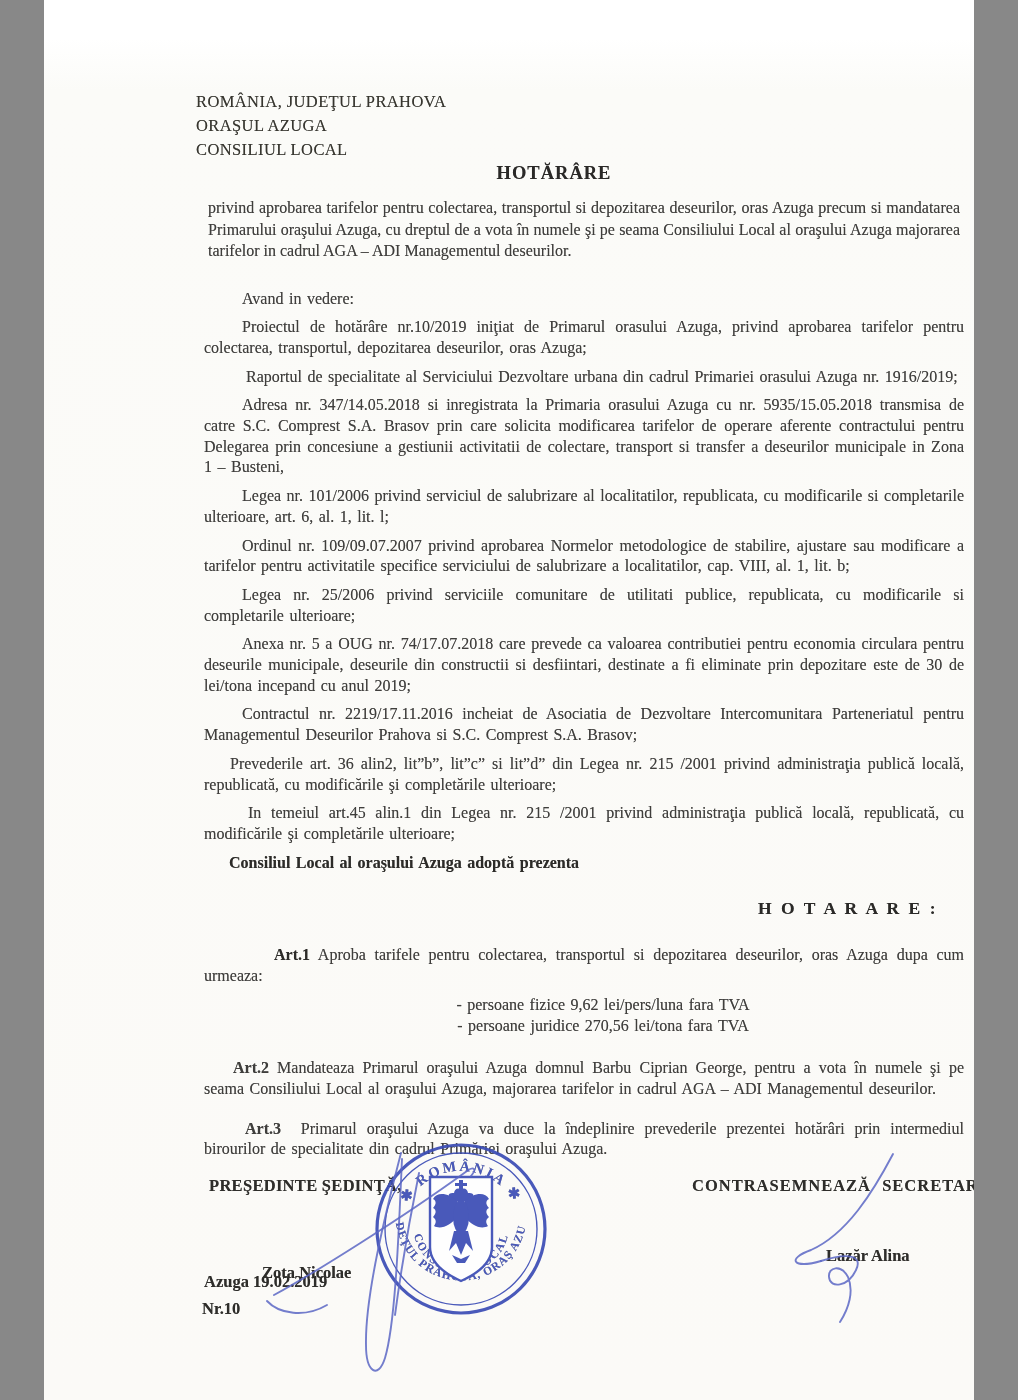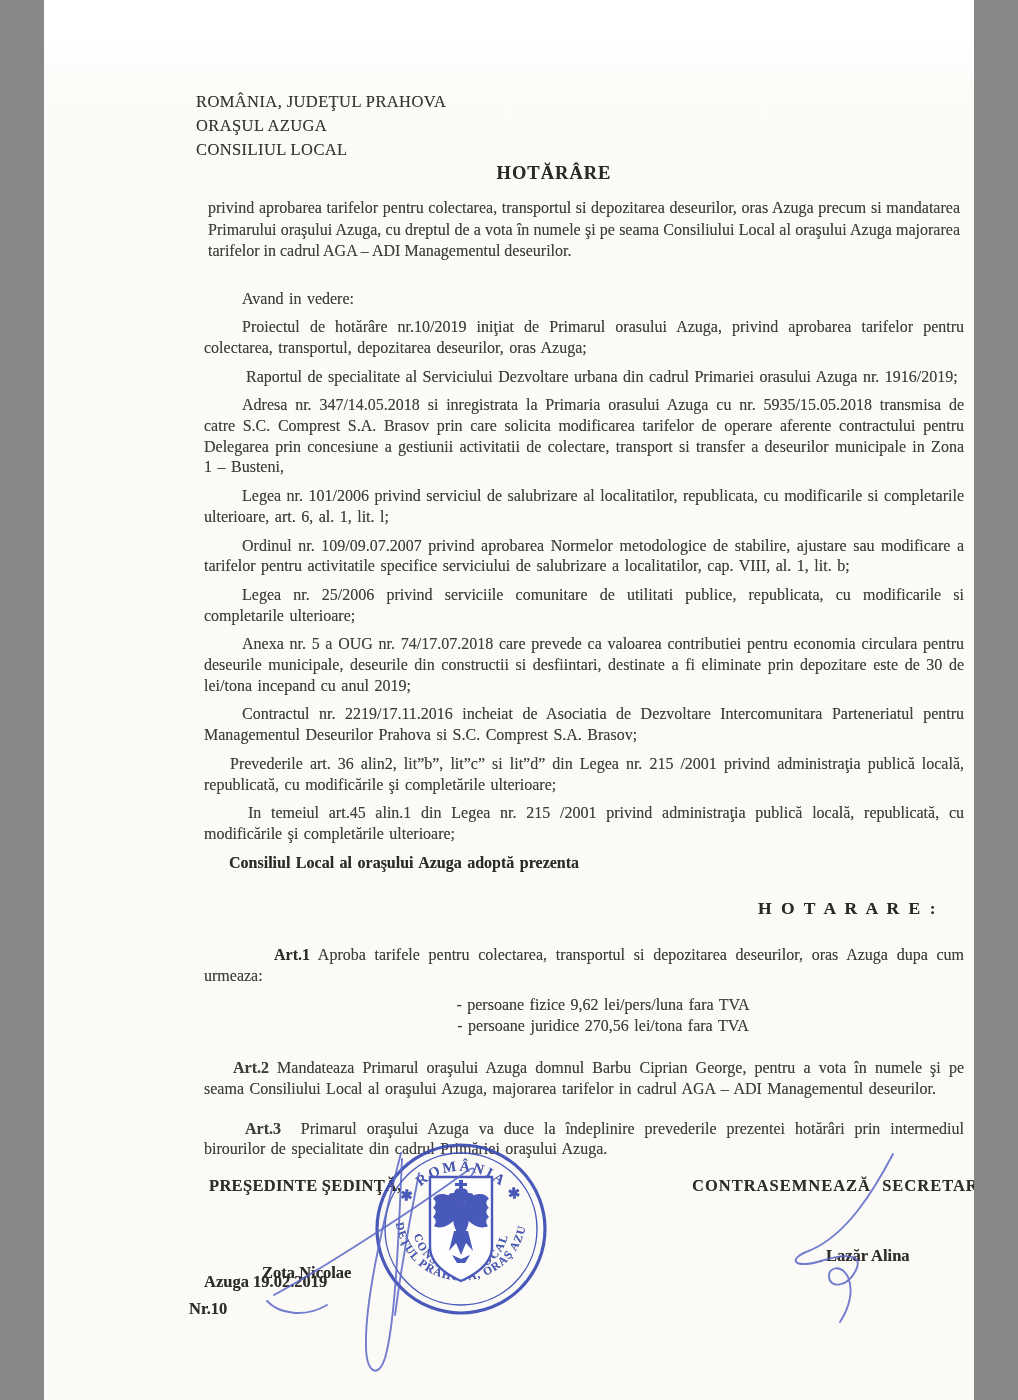--- a/index.html
+++ b/index.html
@@ -30,21 +30,21 @@
   .tariff{font-size:16px;line-height:20.7px;margin:1px 0 0 38px;text-align:center;text-indent:0;}
   .art2{margin-top:21px;}
   .art3{margin-top:19px;}
   
   .sig{position:absolute;font-weight:bold;color:#2e2d2a;font-size:16.5px;white-space:nowrap;}
   .president-role{left:165px;top:1176px;letter-spacing:.3px;}
   .president-name{left:218px;top:1263px;}
   .secretary-role{left:648px;top:1176px;letter-spacing:1px;word-spacing:6px;}
   .secretary-name{left:782px;top:1202px;margin-top:44px;}
   .place-date{left:160px;top:1272px;}
-  .doc-number{left:145px;top:1299px;text-align:center;}
+  .doc-number{left:158px;top:1299px;text-align:center;}
   .stamp-wrap{position:absolute;left:328px;top:1138px;width:178px;height:182px;opacity:.92;}
   .pen{position:absolute;}
   .pen path{fill:none;stroke:#5b66c4;stroke-width:1.9;stroke-linecap:round;opacity:.85;}
   .fold-line{position:absolute;left:990px;top:55px;width:1px;height:1345px;background:#ebebe7;}
   .speck{position:absolute;left:996px;top:1344px;width:7px;height:5px;background:#c09a5a;
     opacity:.45;border-radius:2px;}
 </style>
 </head>
 <body>
 

